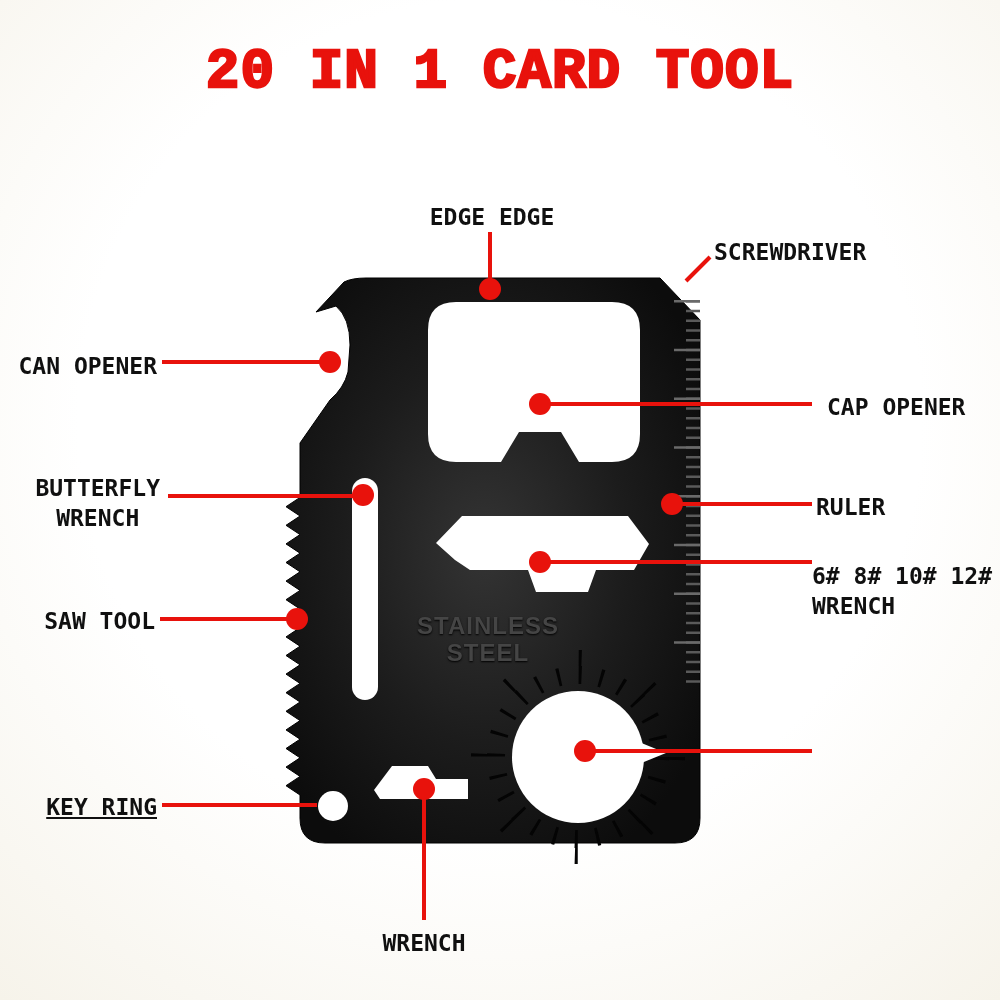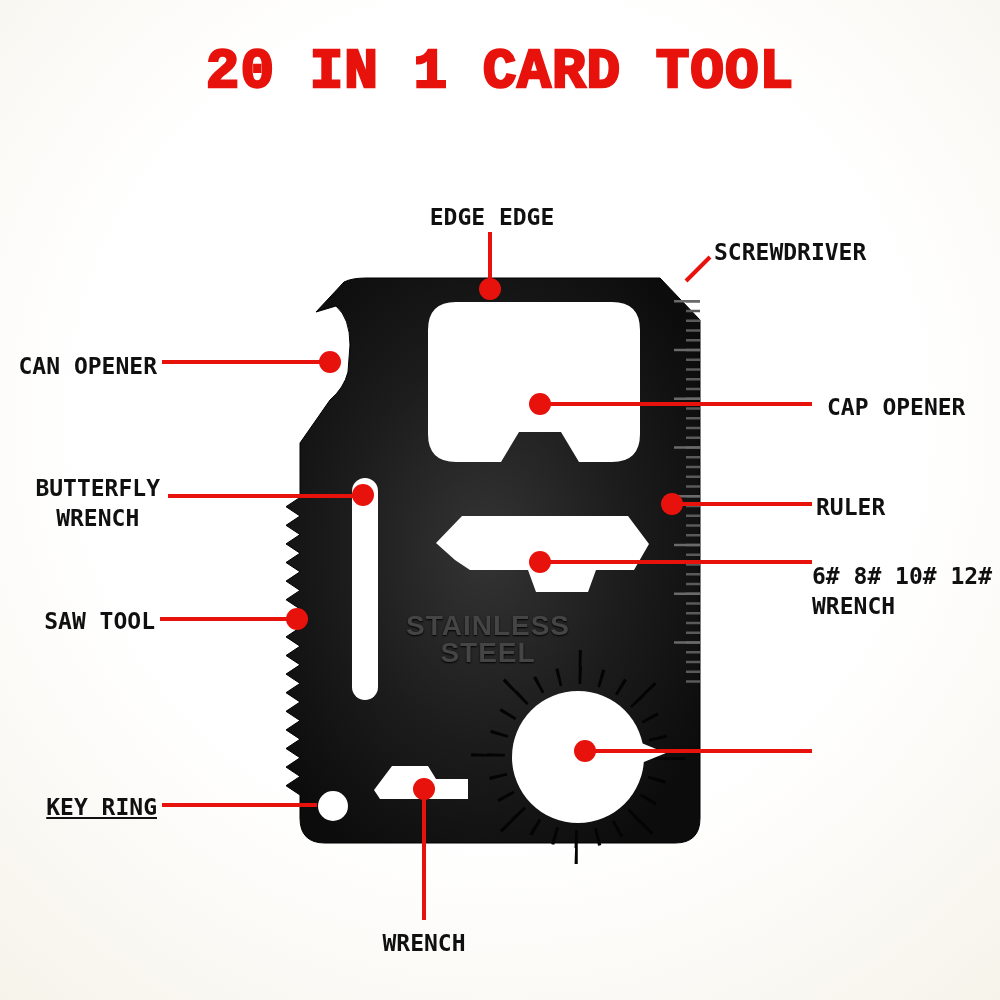--- a/index.html
+++ b/index.html
@@ -17,21 +17,21 @@
   .label{
     position:absolute;font-family:"DejaVu Sans Mono", monospace;font-weight:700;
     font-size:23px;color:#101010;line-height:30px;white-space:pre-line;
   }
   .label.center-x{transform:translateX(-50%);}
   .label.right-side{text-align:left;}
   .label.left-side{text-align:right;}
   .label.left-center{text-align:center;margin-left:25px;}
   .engraving{
     position:absolute;left:398px;top:612px;width:180px;text-align:center;
-    font-family:"Liberation Sans", sans-serif;font-weight:bold;font-size:28px;
+    font-family:"Liberation Sans", sans-serif;font-weight:bold;font-size:24px;
     line-height:27px;letter-spacing:1px;color:#454545;white-space:pre-line;
     text-shadow:0 1px 2px #000;
   }
 </style>
 </head>
 <body>
 
 <div class="scene">
 
   <svg width="1000" height="1000" viewBox="0 0 1000 1000">

